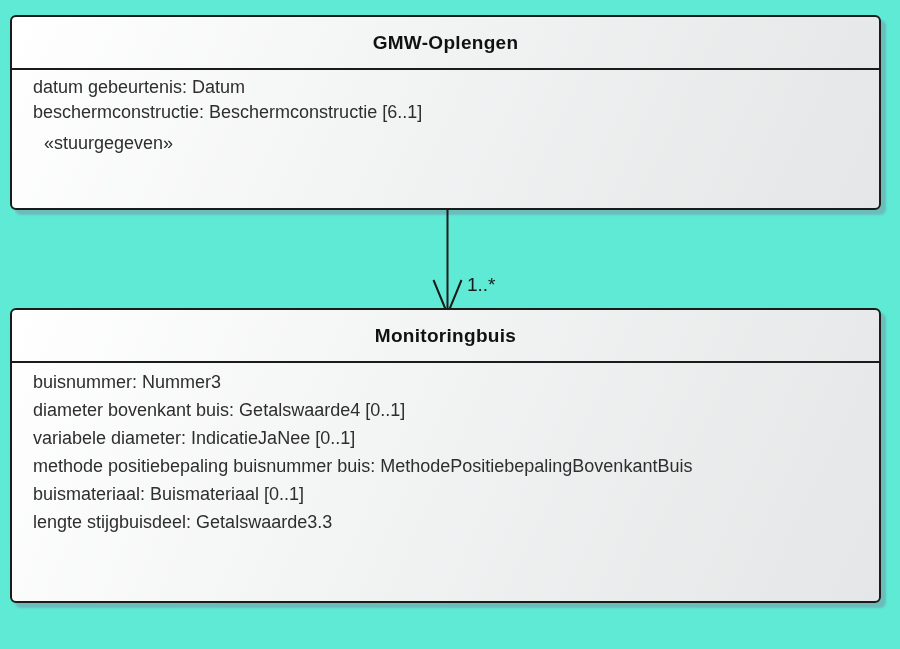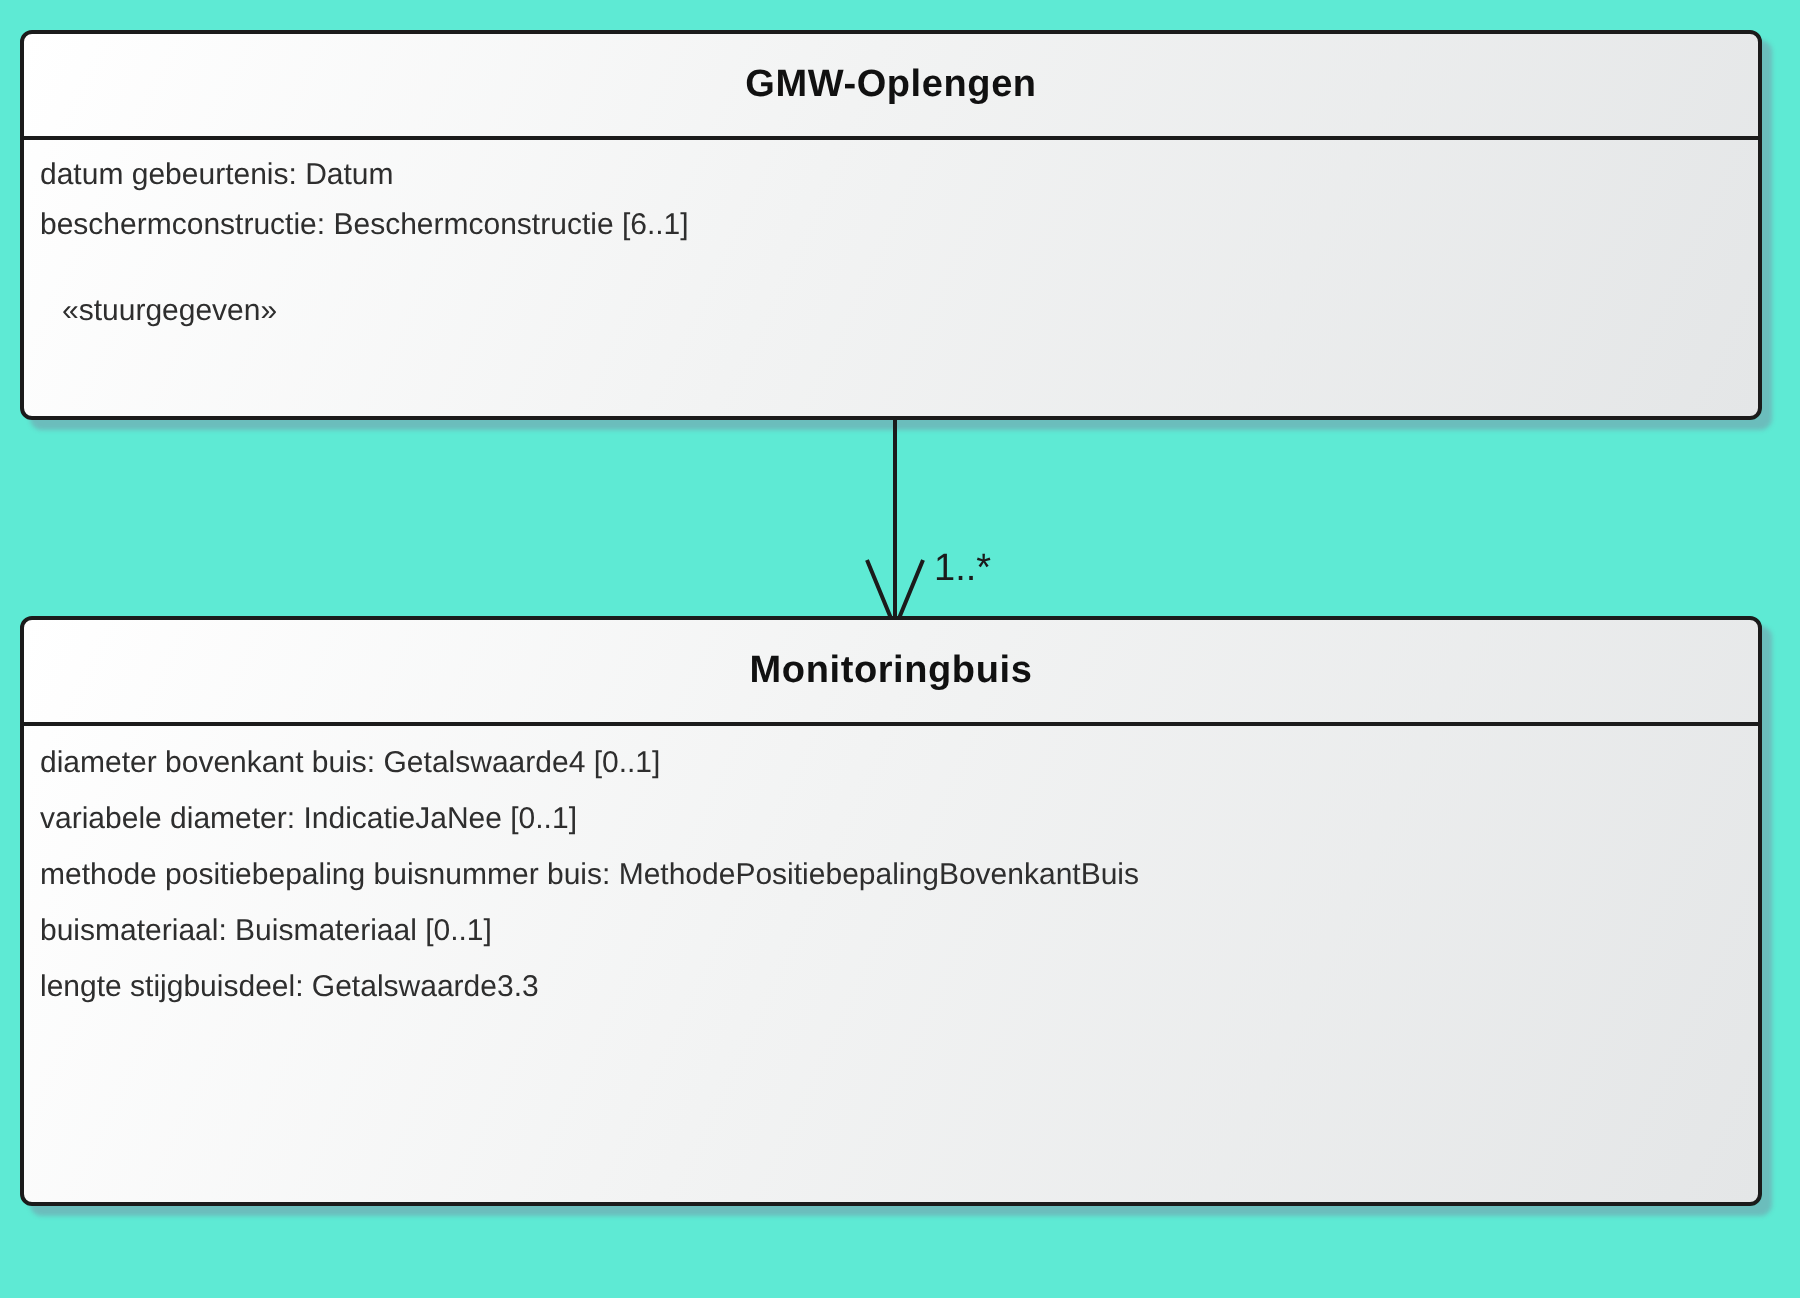--- a/index.html
+++ b/index.html
@@ -32,33 +32,33 @@
     align-items: center;
     justify-content: center;
   }
   .cls-title {
     font-size: 19px;
     font-weight: bold;
     color: #111111;
     letter-spacing: 0.3px;
   }
   .cls-attrs {
-    padding: 5px 8px 0 8px;
+    padding: 5px 8px 0 21px;
     color: #2e2e2e;
-    font-size: 15px;
+    font-size: 18px;
   }
   .attr {
     line-height: 25px;
     white-space: nowrap;
   }
   .box-monitoringbuis .attr {
     line-height: 28px;
   }
   .attr.stereo {
-    margin-top: 18px;
+    margin-top: 6px;
     padding-left: 11px;
   }
   #connector-layer {
     position: absolute;
     left: 0;
     top: 0;
     width: 900px;
     height: 649px;
     pointer-events: none;
   }
@@ -91,20 +91,21 @@
     <line x1="447.5" y1="210" x2="447.5" y2="314" stroke="#1b1b1b" stroke-width="2"></line>
     <polyline points="433.5,280 447.5,314 461.5,280" fill="none" stroke="#1b1b1b" stroke-width="2"></polyline>
   </svg>
   <div id="multiplicity">1..*</div>
 
   <div class="uml-class box-monitoringbuis" style="top:308px; height:295px;">
     <div class="cls-header">
       <span class="cls-title">Monitoringbuis</span>
     </div>
     <div class="cls-attrs">
+      <div class="attr">buisnummer: Nummer3</div>
       <div class="attr">diameter bovenkant buis: Getalswaarde4 [0..1]</div>
       <div class="attr">variabele diameter: IndicatieJaNee [0..1]</div>
       <div class="attr">methode positiebepaling buisnummer buis: MethodePositiebepalingBovenkantBuis</div>
       <div class="attr">buismateriaal: Buismateriaal [0..1]</div>
       <div class="attr">lengte stijgbuisdeel: Getalswaarde3.3</div>
     </div>
   </div>
 
 </div>
 

